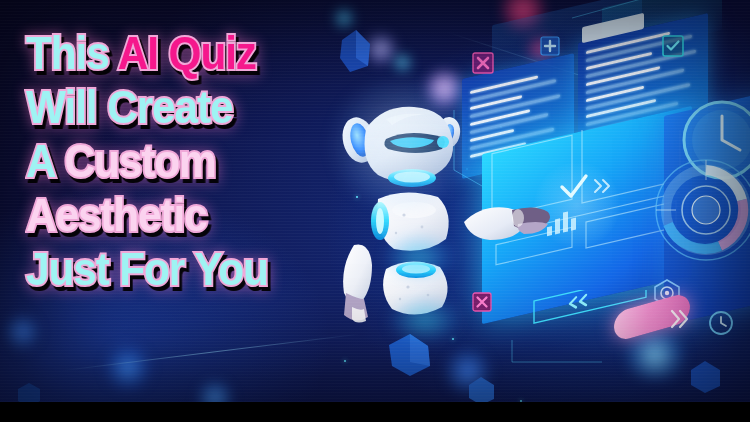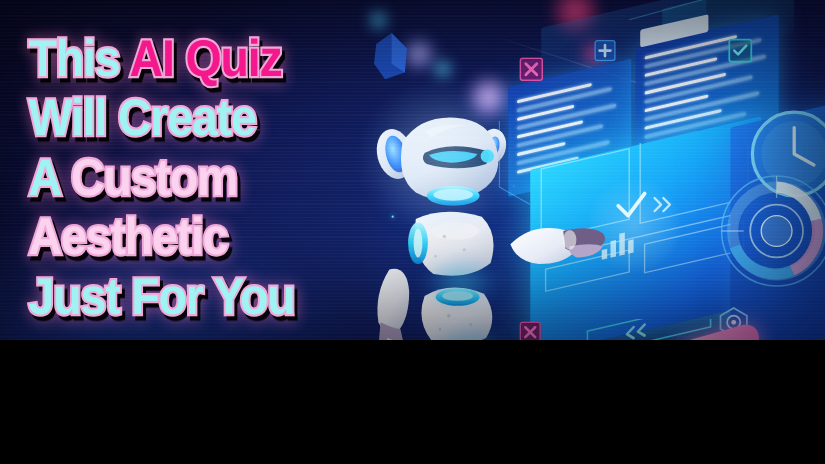--- a/index.html
+++ b/index.html
@@ -1,19 +1,19 @@
 <!DOCTYPE html>
 <html><head>
 <meta charset="utf-8">
 <style>
   html,body{margin:0;padding:0;background:#000;}
   body{font-family:"Liberation Sans",sans-serif;}
 
   #stage{
-    position:relative;width:750px;height:309px;overflow:hidden;
+    position:relative;width:750px;height:402px;overflow:hidden;
     background:
       radial-gradient(ellipse 420px 300px at 640px 230px, rgba(40,150,255,.55) 0%, rgba(20,80,200,.25) 45%, rgba(0,0,0,0) 75%),
       radial-gradient(ellipse 300px 220px at 120px 340px, rgba(30,90,220,.40) 0%, rgba(10,30,110,0) 70%),
       radial-gradient(ellipse 500px 400px at 420px 210px, rgba(18,40,120,.8) 0%, rgba(6,10,45,0) 70%),
       linear-gradient(165deg,#0a0a28 0%,#0d1040 32%,#121a55 62%,#0d1242 100%);
   }
 
   
   .scanlines{position:absolute;inset:0;
     background:repeating-linear-gradient(0deg, rgba(255,255,255,.030) 0px, rgba(255,255,255,.030) 1px, rgba(0,0,0,0) 1px, rgba(0,0,0,0) 3px);

